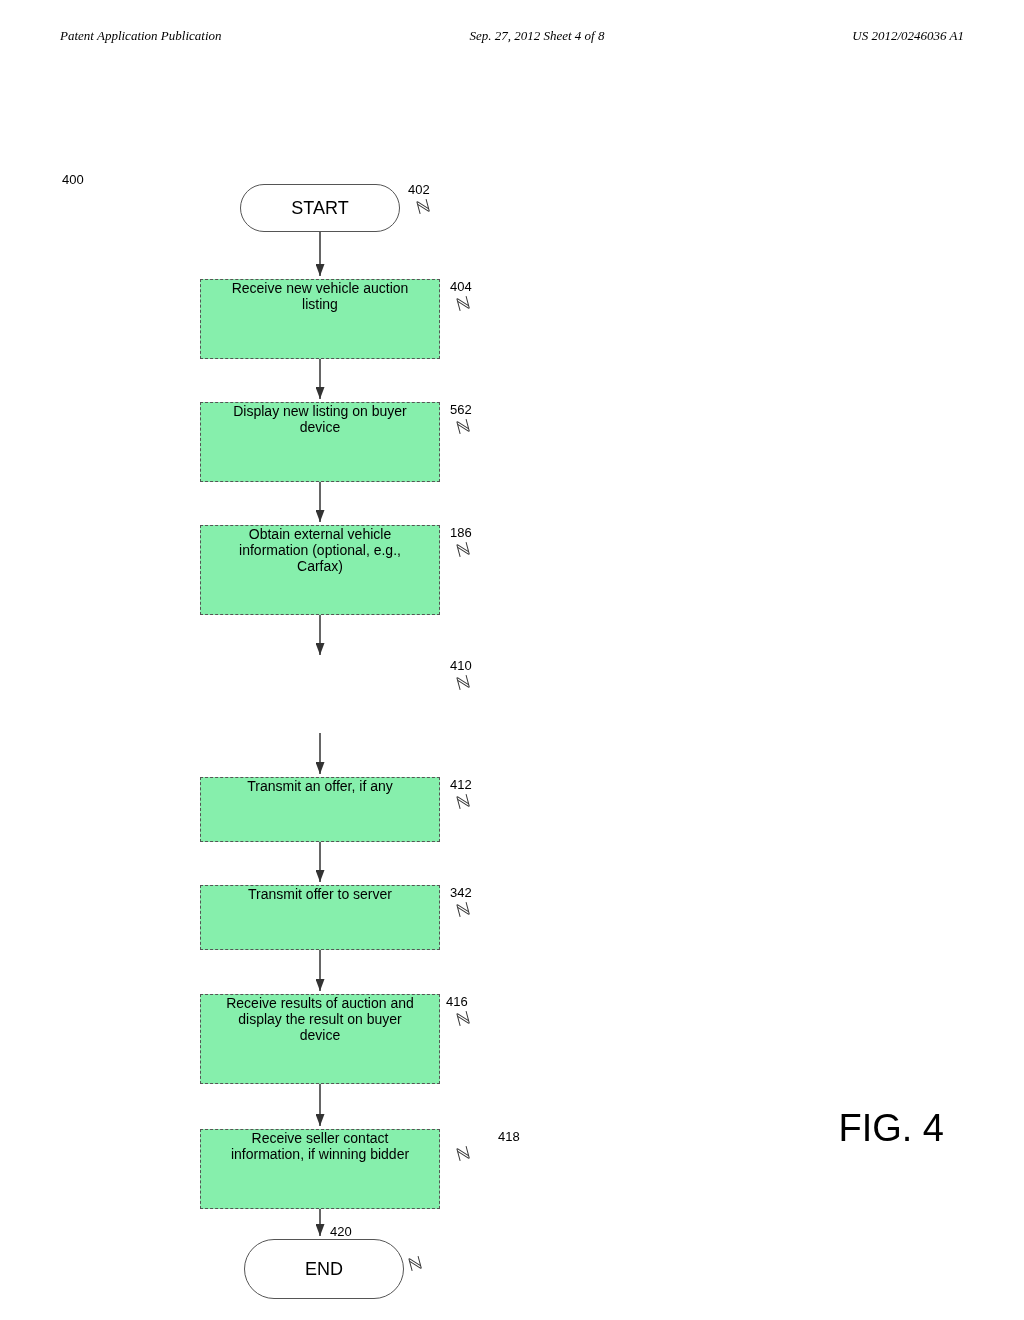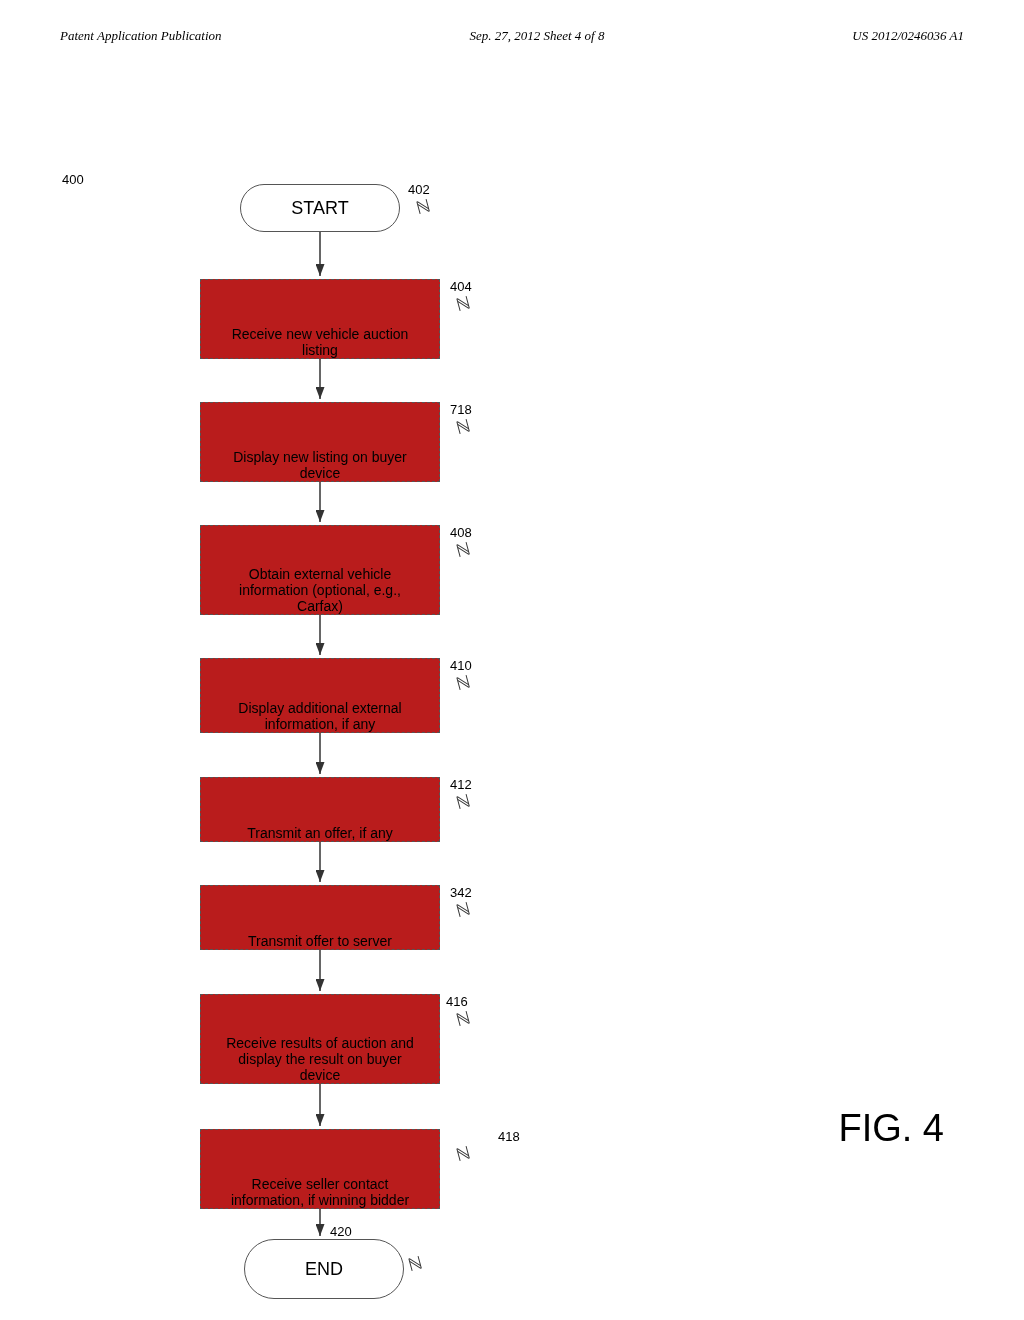--- a/index.html
+++ b/index.html
@@ -25,23 +25,23 @@
     .diagram-area {
       position: relative;
       width: 100%;
       height: 1230px;
     }
 
     
     .flow-box {
       position: absolute;
       border: 1.5px dashed #555;
-      background: #b91c1c;
+      background: #86efac;
       display: flex;
-      align-items: flex-end;
+      align-items: flex-start;
       justify-content: center;
       text-align: center;
       font-size: 14px;
       font-family: Arial, sans-serif;
     }
 
     .flow-rounded {
       position: absolute;
       border: 1.5px solid #555;
       border-radius: 30px;
@@ -110,32 +110,29 @@
 
   <div class="flow-box" style="left:200px; top:225px; width:240px; height:80px;">
     <span>Receive new vehicle auction<br>listing</span>
   </div>
   <span class="ref-label" style="left:450px; top:225px;">404</span>
   <span class="corner-mark" style="left:456px; top:237px;">ℕ</span>
 
   <div class="flow-box" style="left:200px; top:348px; width:240px; height:80px;">
     <span>Display new listing on buyer<br>device</span>
   </div>
-  <span class="ref-label" style="left:450px; top:348px;">718</span>
+  <span class="ref-label" style="left:450px; top:348px;">562</span>
   <span class="corner-mark" style="left:456px; top:360px;">ℕ</span>
 
   <div class="flow-box" style="left:200px; top:471px; width:240px; height:90px;">
     <span>Obtain external vehicle<br>information (optional, e.g.,<br>Carfax)</span>
   </div>
-  <span class="ref-label" style="left:450px; top:471px;">408</span>
+  <span class="ref-label" style="left:450px; top:471px;">186</span>
   <span class="corner-mark" style="left:456px; top:483px;">ℕ</span>
 
-  <div class="flow-box" style="left:200px; top:604px; width:240px; height:75px;">
-    <span>Display additional external<br>information, if any</span>
-  </div>
   <span class="ref-label" style="left:450px; top:604px;">410</span>
   <span class="corner-mark" style="left:456px; top:616px;">ℕ</span>
 
   <div class="flow-box" style="left:200px; top:723px; width:240px; height:65px;">
     <span>Transmit an offer, if any</span>
   </div>
   <span class="ref-label" style="left:450px; top:723px;">412</span>
   <span class="corner-mark" style="left:456px; top:735px;">ℕ</span>
 
   <div class="flow-box" style="left:200px; top:831px; width:240px; height:65px;">

